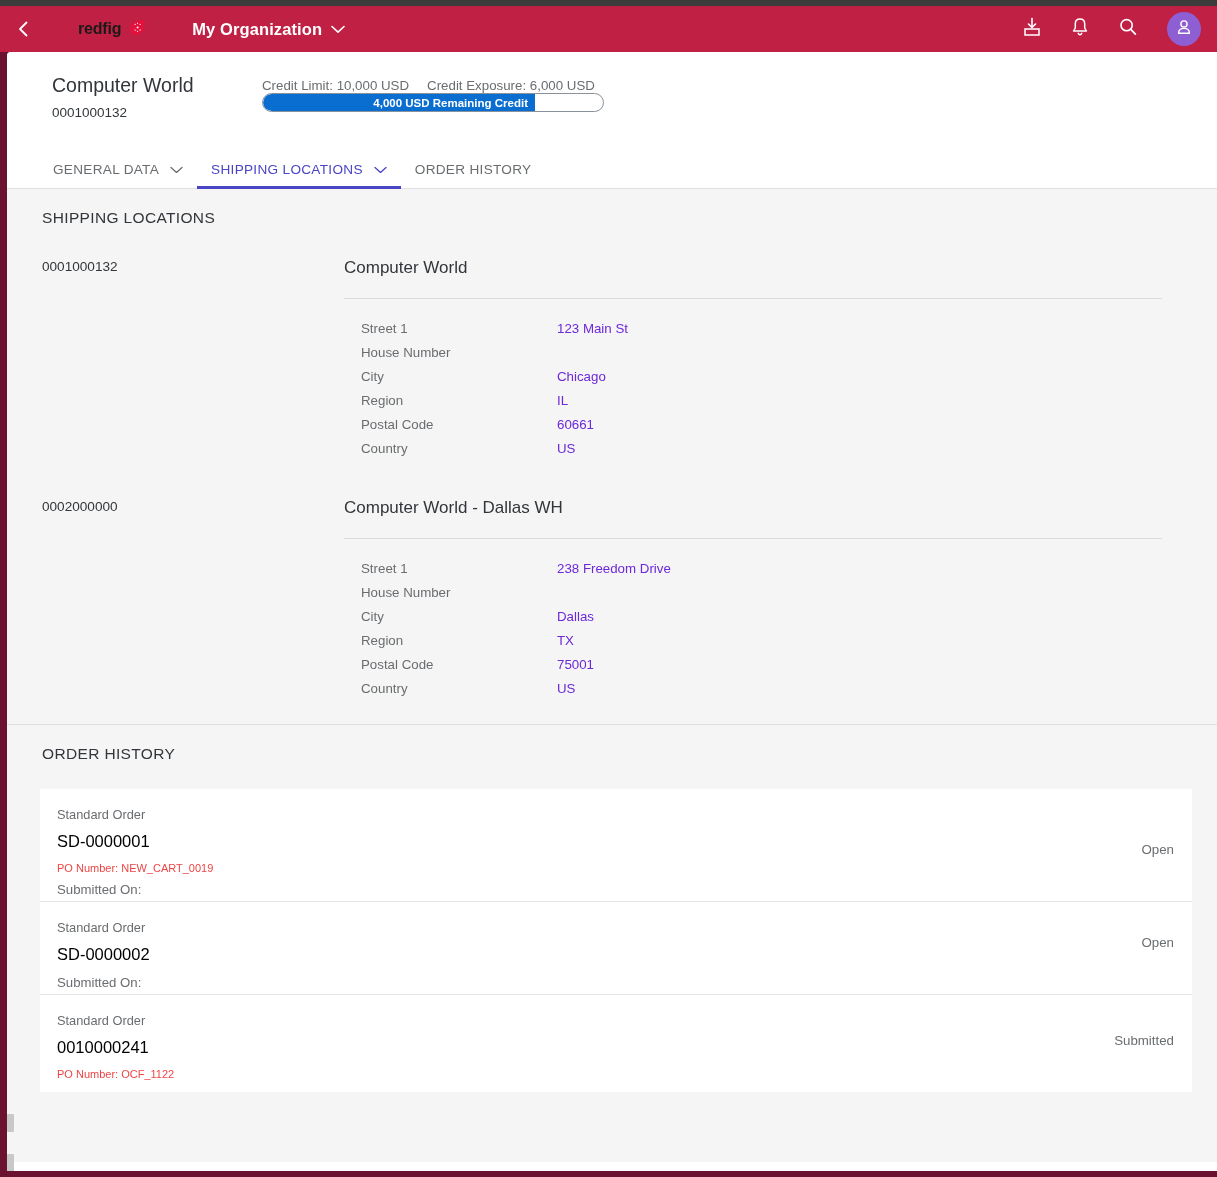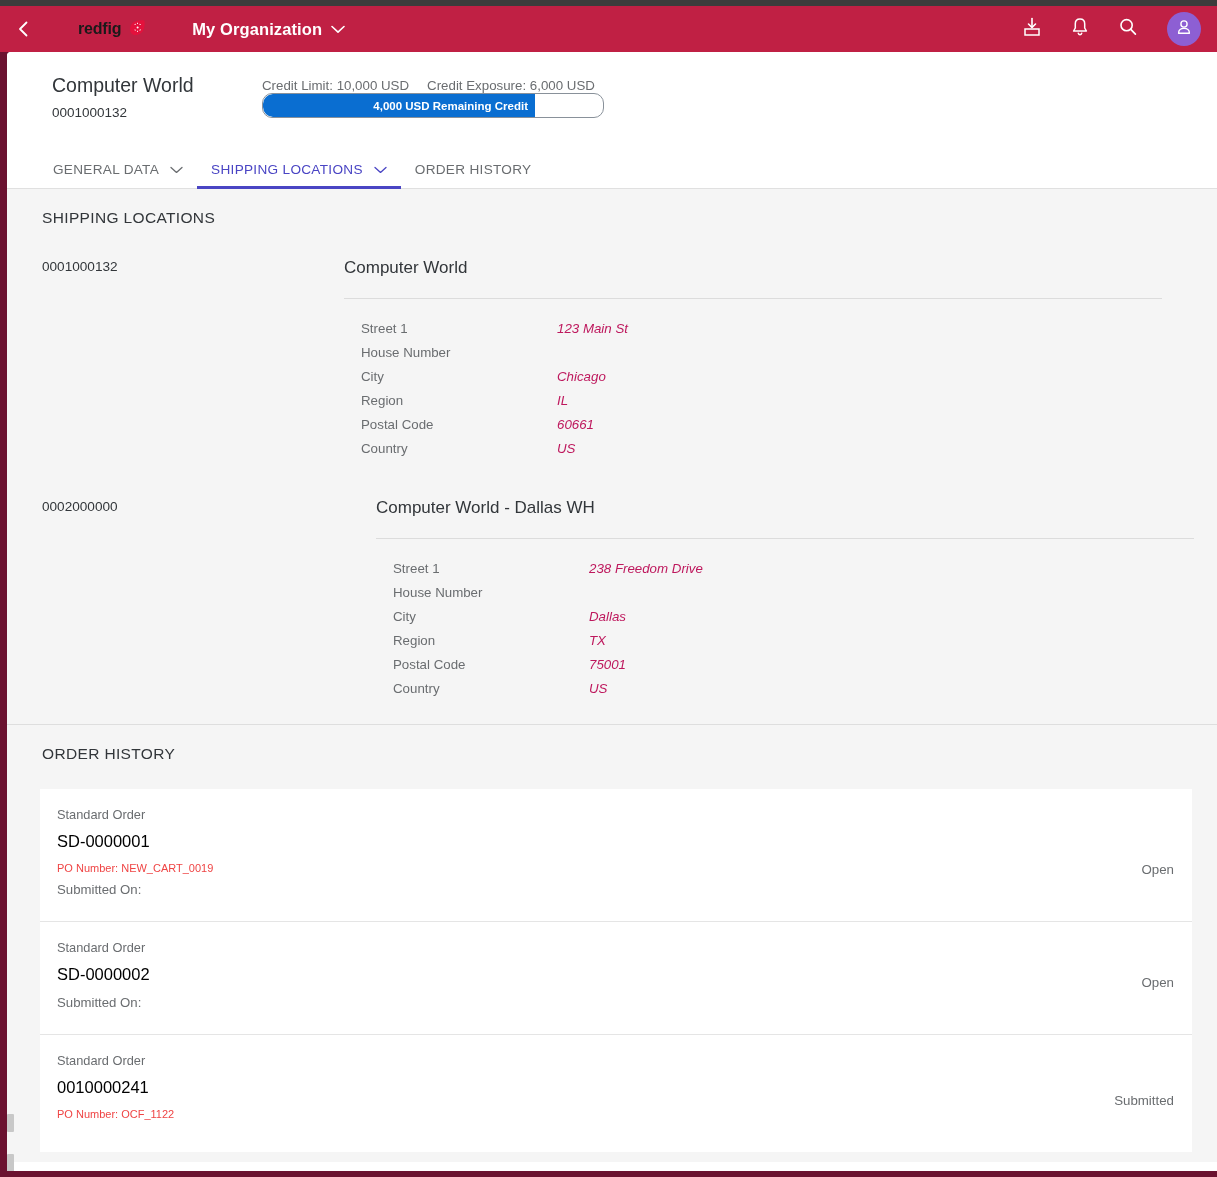--- a/index.html
+++ b/index.html
@@ -155,21 +155,21 @@
 
   .credit-block { padding-top: 4px; }
   .credit-line {
     display: flex;
     gap: 18px;
     font-size: 13.3px;
     color: #6a6d70;
   }
   .progress-outer {
     width: 342px;
-    height: 25px;
+    height: 19px;
     border: 1px solid #89919a;
     border-radius: 10px;
     background: #ffffff;
     overflow: hidden;
     position: relative;
   }
   .progress-fill {
     height: 100%;
     background: #0a6ed1;
     border-radius: 10px 0 0 10px;
@@ -260,37 +260,36 @@
     height: 24px;
     align-items: flex-end;
   }
   .field-label {
     width: 196px;
     font-size: 13.3px;
     color: #6a6d70;
   }
   .field-value {
     font-size: 13.3px;
-    color: #be185d;
-    font-style: italic;
+    color: #6d28d9;
   }
 
   
   .order-section {
     border-top: 1px solid #dedede;
     padding-bottom: 6px;
   }
   .order-list {
     margin: 26px 0 0 33px;
     width: 1152px;
     background: #ffffff;
   }
   .order-card {
     position: relative;
-    padding: 18px 0 24px 17px;
+    padding: 18px 0 4px 17px;
     border-bottom: 1px solid #e5e5e5;
     cursor: pointer;
   }
   .order-card:last-child { border-bottom: none; }
   .order-type {
     font-size: 12.8px;
     color: #6a6d70;
     margin-bottom: 10px;
   }
   .order-id {
@@ -496,21 +495,21 @@
                 <span class="field-value">60661</span>
               </div>
               <div class="field-row">
                 <span class="field-label">Country</span>
                 <span class="field-value">US</span>
               </div>
             </div>
           </div>
         </div>
 
-        <div class="ship-row" style="margin-top:42px;gap:32px;">
+        <div class="ship-row" style="margin-top:42px;">
           <div class="ship-id">0002000000</div>
           <div class="ship-card">
             <div class="ship-card-title">Computer World - Dallas WH</div>
             <div class="ship-divider"></div>
             <div class="field-list">
               <div class="field-row">
                 <span class="field-label">Street 1</span>
                 <span class="field-value">238 Freedom Drive</span>
               </div>
               <div class="field-row">

